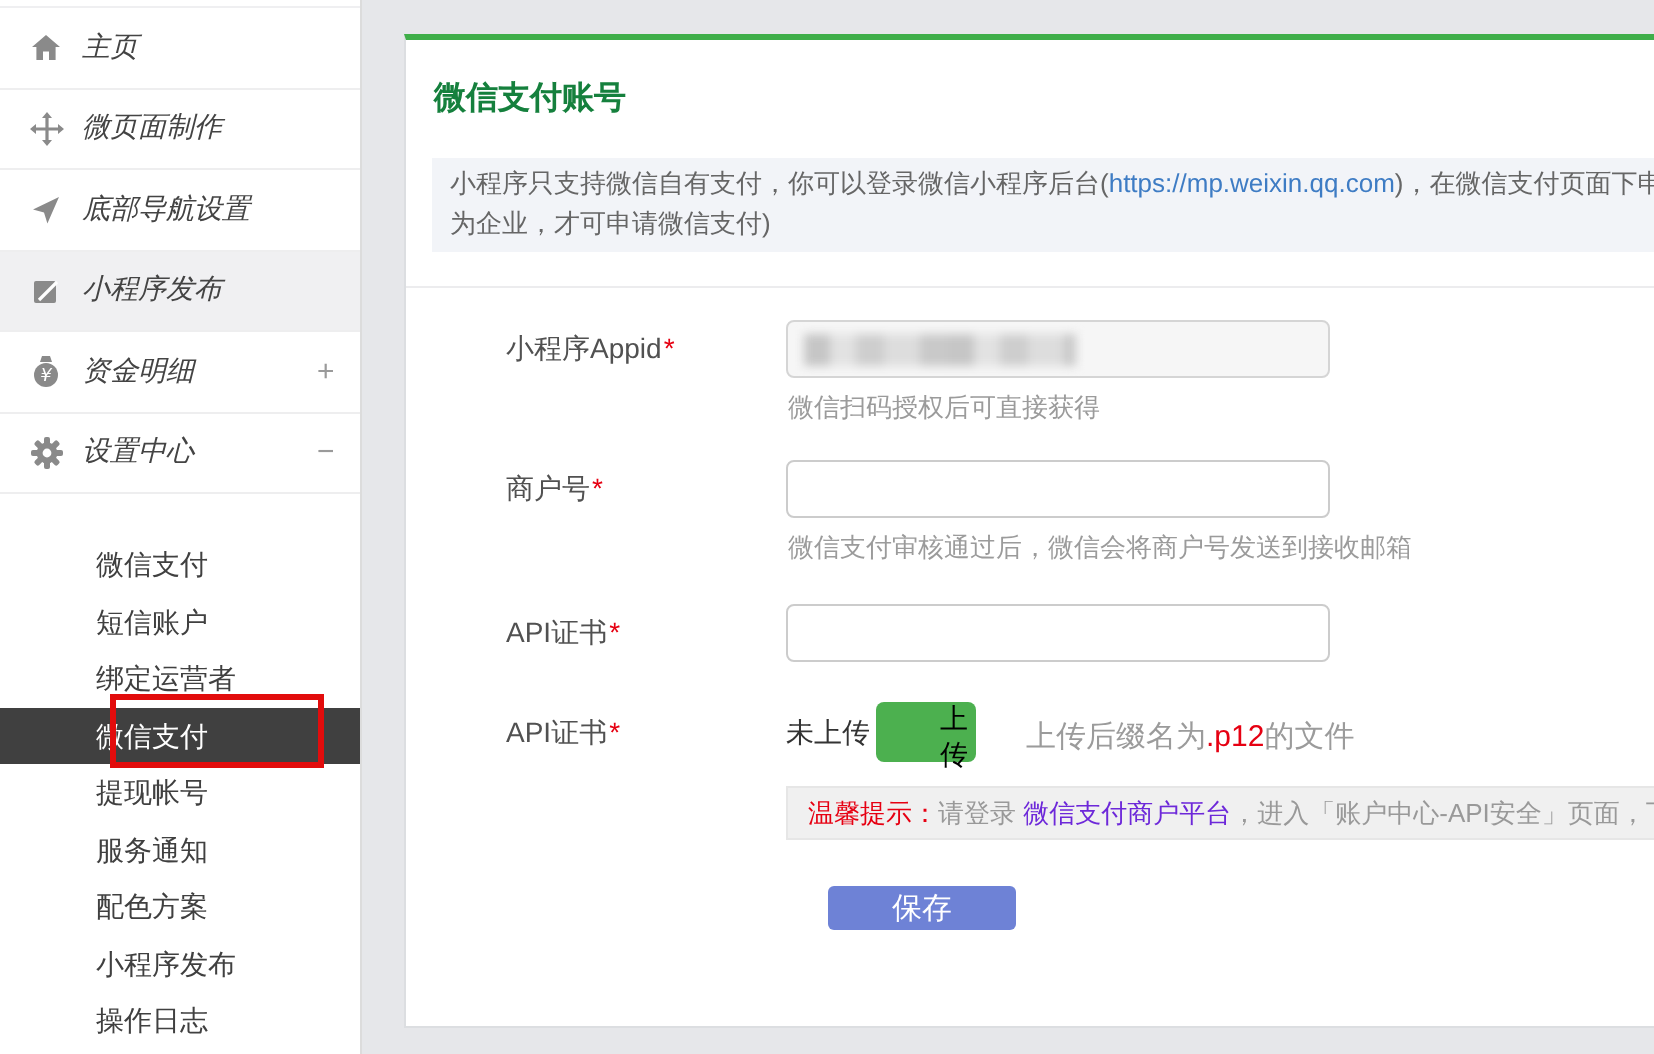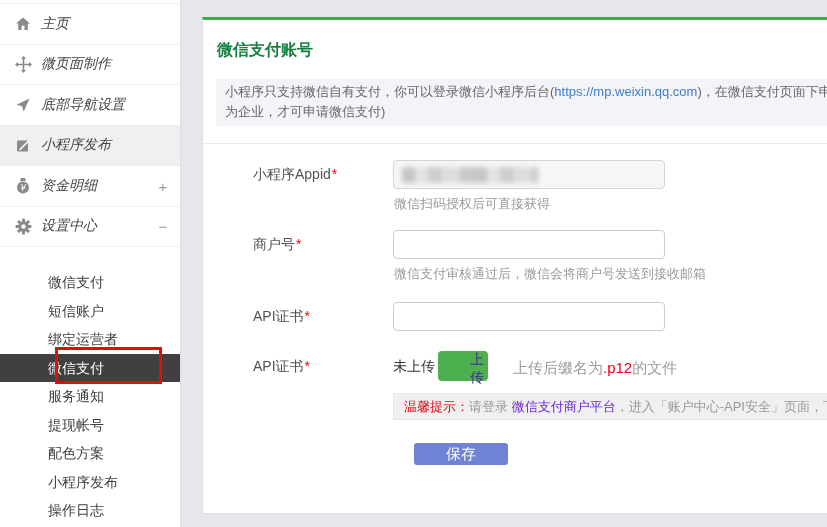--- a/index.html
+++ b/index.html
@@ -45,21 +45,21 @@
                 font-size:13px; padding:0 8px; color:#333; outline:none; }
   .input-disabled { position:absolute; left:190px; width:272px; height:29px;
                 border:1px solid #d5d5d5; border-radius:4px; background:#f6f6f6; }
   .redacted { margin:6px 0 0 8px; width:136px; height:16px; filter:blur(2.5px);
               background:repeating-linear-gradient(90deg,#c6c6c6 0 13px,#e2e2e2 13px 26px,
                 #cecece 26px 40px,#dddddd 40px 58px,#c9c9c9 58px 72px); }
   .help { position:absolute; left:191px; font-size:13px; color:#9b9b9b; }
 
   .cert-status { position:absolute; left:190px; top:338px; font-size:14px; color:#333; }
   .upload-btn { position:absolute; left:235px; top:331px; width:50px; height:30px;
-                background:#4cb04f; color:#4c1d95; font-size:14px; border:none; border-radius:4px;
+                background:#4cb04f; color:#000000; font-size:14px; border:none; border-radius:4px;
                 cursor:pointer; font-family:inherit;padding-left:28px; }
   .cert-hint { position:absolute; left:310px; top:339px; font-size:15px; color:#9b9b9b; }
   .cert-ext { color:#e60012; }
 
   .tip-box { position:absolute; left:190px; top:373px; width:630px; height:27px;
              background:#f0f0f0; border:1px solid #e6e6e6; padding-left:10px;
              font-size:13px; line-height:25px; white-space:nowrap; color:#999; }
   .tip-prefix { color:#e60012; }
   .tip-link { color:#6d28d9; cursor:pointer; }
 
@@ -134,22 +134,22 @@
         <span class="nav-label">设置中心</span>
         <span class="nav-expand">−</span>
       </div>
     </nav>
 
     <div class="subnav">
       <div class="sub-item">微信支付</div>
       <div class="sub-item">短信账户</div>
       <div class="sub-item">绑定运营者</div>
       <div class="sub-item active">微信支付</div>
+      <div class="sub-item">提现帐号</div>
       <div class="sub-item">服务通知</div>
-      <div class="sub-item">提现帐号</div>
       <div class="sub-item">配色方案</div>
       <div class="sub-item">小程序发布</div>
       <div class="sub-item">操作日志</div>
     </div>
   </aside>
 
   <div class="red-annotation"></div>
 
   <main class="content">
     <section class="card">

